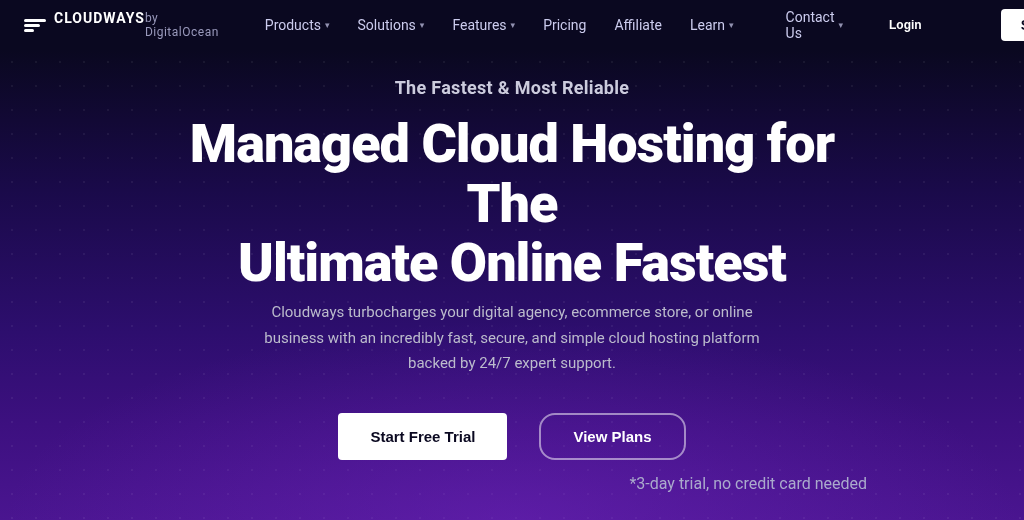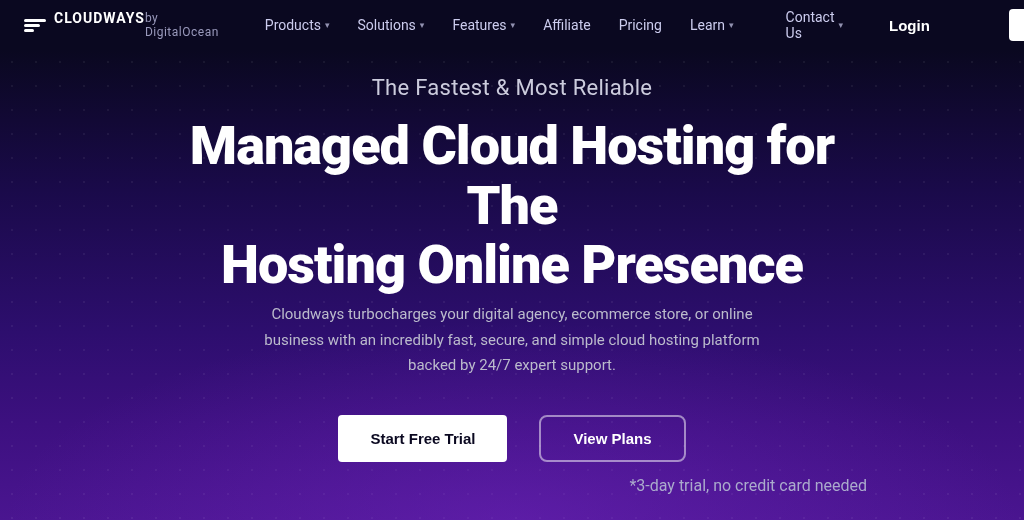--- a/index.html
+++ b/index.html
@@ -99,21 +99,21 @@
     }
 
     .navbar-right {
       display: flex;
       align-items: center;
       gap: 24px;
     }
 
     .login-btn {
       color: white;
-      font-size: 15px;
+      font-size: 12px;
       font-weight: 600;
       cursor: pointer;
       background: none;
       border: none;
       padding: 0 8px;
     }
 
     .start-free-btn {
       background: white;
       color: #0a0820;
@@ -162,22 +162,22 @@
 
     .hero-content {
       position: relative;
       z-index: 2;
       max-width: 750px;
       padding: 0 20px;
     }
 
     .hero-subtitle {
       color: #ccccdd;
-      font-size: 22px;
-      font-weight: 400;
+      font-size: 18px;
+      font-weight: 700;
       margin-bottom: 16px;
       letter-spacing: 0.3px;
     }
 
     .hero-title {
       color: white;
       font-size: 54px;
       font-weight: 900;
       line-height: 1.1;
       margin-bottom: 8px;
@@ -209,21 +209,21 @@
       border: none;
       cursor: pointer;
     }
 
     .btn-secondary {
       background: transparent;
       color: white;
       font-size: 15px;
       font-weight: 600;
       padding: 13px 32px;
-      border-radius: 8px;
+      border-radius: 16px;
       border: 2px solid rgba(255,255,255,0.5);
       cursor: pointer;
     }
 
     .trial-note {
       color: #aaaacc;
       font-size: 16px;
       text-align: right;
     }
   </style>
@@ -251,24 +251,24 @@
       </a>
       <a class="nav-link">
         <span>Solutions</span>
         <span class="chevron">▾</span>
       </a>
       <a class="nav-link">
         <span>Features</span>
         <span class="chevron">▾</span>
       </a>
       <a class="nav-link">
+        <span>Pricing</span>
+      </a>
+      <a class="nav-link">
         <span>Affiliate</span>
-      </a>
-      <a class="nav-link">
-        <span>Pricing</span>
       </a>
     </div>
   </div>
 
   <div class="navbar-right">
     <a class="nav-link">
       <span>Learn</span>
       <span class="chevron">▾</span>
     </a>
     <a class="nav-link">
@@ -278,21 +278,21 @@
     <button class="login-btn">Login</button>
     <button class="start-free-btn">Start Free</button>
   </div>
 </nav>
 
 <section class="hero">
   <div class="hero-content">
     <p class="hero-subtitle">The Fastest &amp; Most Reliable</p>
     <h1 class="hero-title">
       <span>Managed Cloud Hosting for The</span><br>
-      <span>Hosting Online Presence</span>
+      <span>Ultimate Online Fastest</span>
     </h1>
     <p class="hero-description">Cloudways turbocharges your digital agency, ecommerce store, or online business with an incredibly fast, secure, and simple cloud hosting platform backed by 24/7 expert support.</p>
     <div class="hero-buttons">
       <button class="btn-primary">Start Free Trial</button>
       <button class="btn-secondary">View Plans</button>
     </div>
     <p class="trial-note">*3-day trial, no credit card needed</p>
   </div>
 </section>
 

